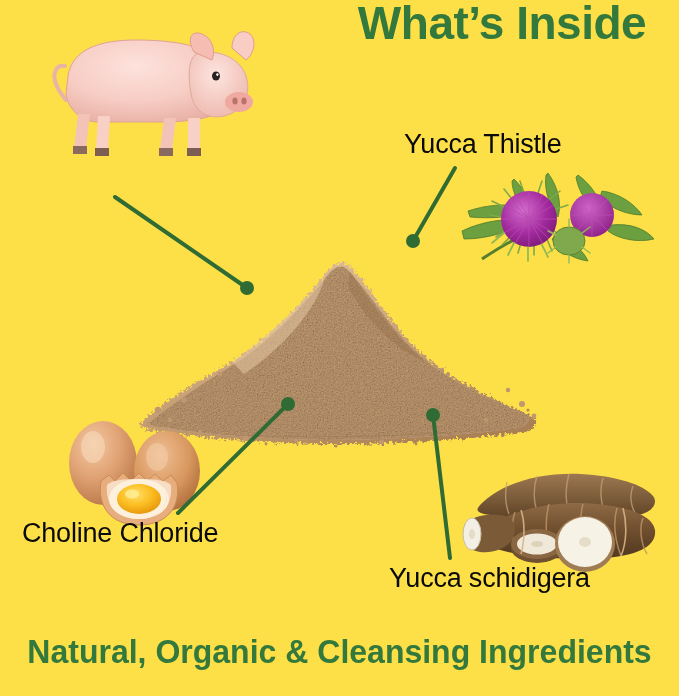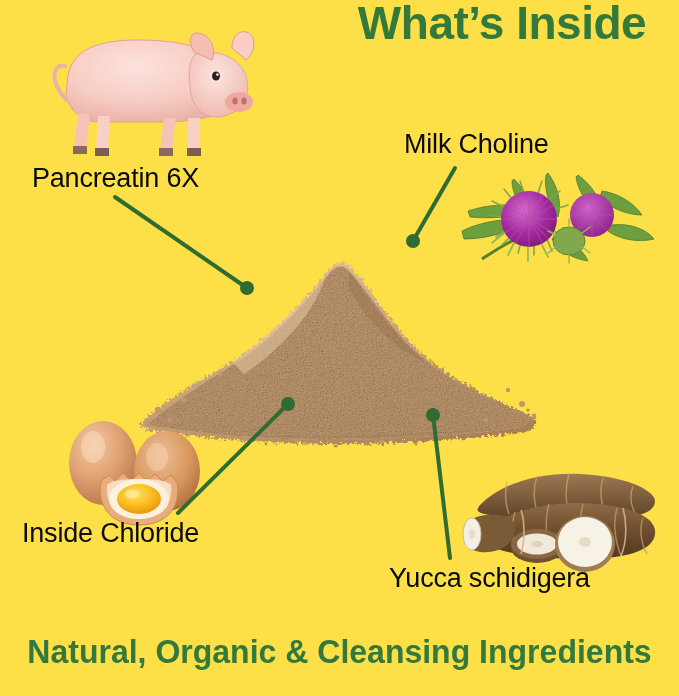--- a/index.html
+++ b/index.html
@@ -402,23 +402,22 @@
         <circle cx="247" cy="288" r="7" stroke="none"></circle>
         <line x1="455" y1="168" x2="413" y2="241"></line>
         <circle cx="413" cy="241" r="7" stroke="none"></circle>
         <line x1="178" y1="513" x2="288" y2="404"></line>
         <circle cx="288" cy="404" r="7" stroke="none"></circle>
         <line x1="450" y1="558" x2="433" y2="415"></line>
         <circle cx="433" cy="415" r="7" stroke="none"></circle>
       </g>
   </svg>
 
-  <div class="label label-pancreatin">Pancreatin 6X</div>
-
-  <div class="label label-thistle">Milk Choline</div>
-
-  <div class="label label-choline">Inside Chloride</div>
+
+  <div class="label label-thistle">Yucca Thistle</div>
+
+  <div class="label label-choline">Choline Chloride</div>
 
   <div class="label label-yucca">Yucca schidigera</div>
 
   <div class="tagline">Natural, Organic &amp; Cleansing Ingredients</div>
 
 </div>
 
 </body></html>

